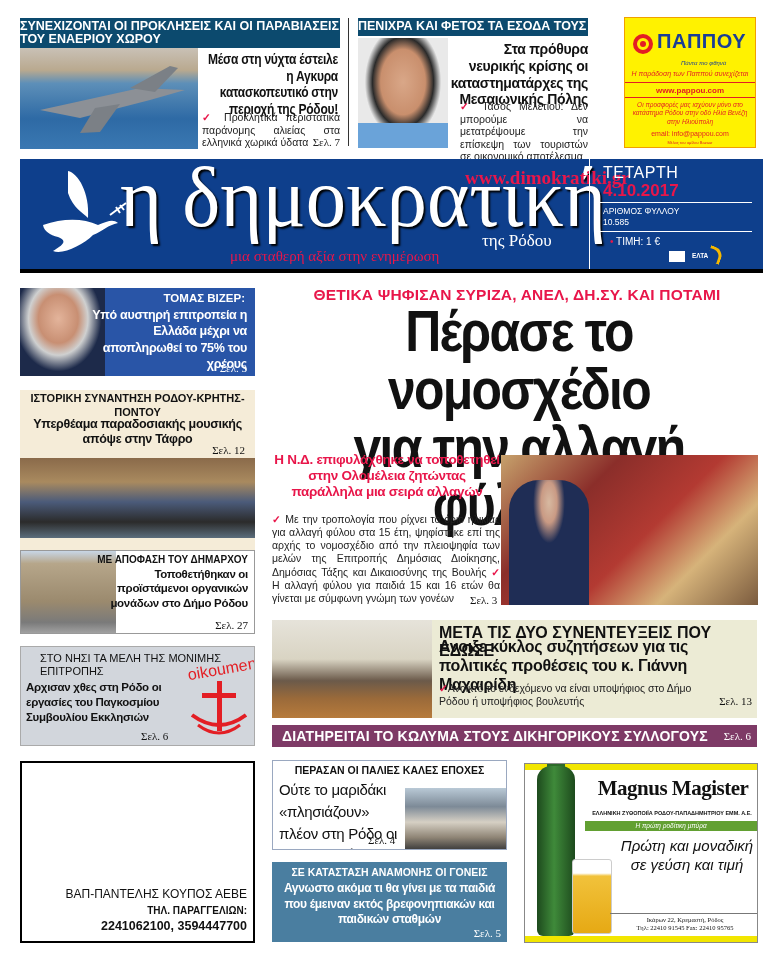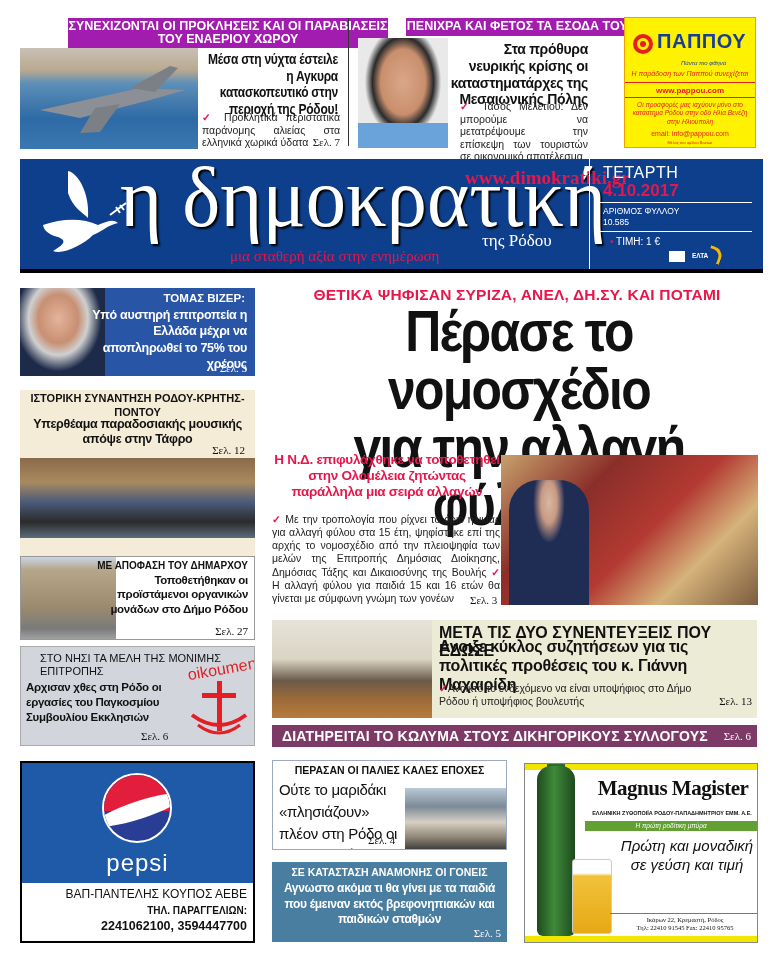--- a/index.html
+++ b/index.html
@@ -1,19 +1,19 @@
 <!DOCTYPE html>
 <html><head>
 <meta charset="utf-8">
 <style>
   * { box-sizing: border-box; margin: 0; padding: 0; }
   body { width: 781px; height: 963px; background: #fff; font-family: "Liberation Sans", sans-serif; position: relative; overflow: hidden; color: #111; }
   .abs { position: absolute; }
   .cond { font-family: "Liberation Sans", sans-serif; font-stretch: condensed; letter-spacing: -0.3px; }
-  .redbar { background: #a21caf; color: #fff; font-weight: bold; text-align: center; line-height: 1.05; margin-left: 48px; }
+  .redbar { background: #0c4a6e; color: #fff; font-weight: bold; text-align: left; line-height: 1.05; }
   .check { color: #e8164a; font-weight: bold; }
   .sel { font-family: "Liberation Serif", serif; font-size: 11px; }
   .photo { position: absolute; overflow: hidden; }
 
   
   #top1 { left: 20px; top: 18px; width: 320px; height: 131px; }
   #top1 .redbar { position: absolute; left: 0; top: 0; width: 320px; height: 30px; font-size: 12.5px; padding-top: 2px; }
   #top1 .ph { left: 0; top: 30px; width: 178px; height: 101px; background: linear-gradient(180deg,#c9c1b6 0%,#b9a98f 22%,#5d8fb8 35%,#2e6aa5 70%,#3a78b2 100%); }
   #top1 .head { position: absolute; left: 182px; top: 33px; width: 136px; text-align: right; font-weight: bold; font-size: 14px; line-height: 1.18; transform: scaleX(0.86); transform-origin: right top; width: 158px; left: 160px; }
   #top1 .body { position: absolute; left: 182px; top: 93px; width: 138px; font-size: 10.5px; line-height: 1.2; text-align: justify; color: #222; }
@@ -66,21 +66,21 @@
   #c-wiser .k { position: absolute; right: 10px; top: 4px; font-size: 11.5px; font-weight: bold; }
   #c-wiser .h { position: absolute; right: 8px; top: 19px; width: 160px; text-align: right; font-size: 12.5px; font-weight: bold; line-height: 1.3; }
   #c-wiser .s { position: absolute; right: 8px; top: 74px; color: #fff; }
 
   #c-tafros { left: 20px; top: 390px; width: 235px; height: 168px; background: #f5ecd8; }
   #c-tafros .k { position: absolute; left: 0; top: 2px; width: 235px; text-align: center; font-size: 11px; font-weight: bold; line-height: 1.25; }
   #c-tafros .h { position: absolute; left: 0; top: 27px; width: 235px; text-align: center; font-size: 12.5px; font-weight: bold; line-height: 1.2; }
   #c-tafros .s { position: absolute; right: 10px; top: 54px; }
   #c-tafros .ph { left: 0; top: 68px; width: 235px; height: 80px; background: linear-gradient(180deg,#8a6a4a 0%,#a98a5f 30%,#4b5b7a 55%,#2b2b2b 80%,#5b6d7c 100%); }
 
-  #c-dimos { left: 20px; top: 550px; width: 235px; height: 84px; background: #fff; border: 1px solid #999; margin-top: 6px; }
+  #c-dimos { left: 20px; top: 550px; width: 235px; height: 84px; background: #fff; border: 1px solid #999; }
   #c-dimos .ph { left: 0; top: 0; width: 95px; height: 84px; background: linear-gradient(180deg,#c8d6e6 0%,#b6a68a 15%,#9b8a6e 60%,#7a7a7a 85%,#a8a8a8 100%); }
   #c-dimos .k { position: absolute; right: 6px; top: 3px; font-size: 10px; font-weight: bold; }
   #c-dimos .h { position: absolute; right: 6px; top: 16px; width: 150px; text-align: right; font-size: 11.5px; font-weight: bold; line-height: 1.25; }
   #c-dimos .s { position: absolute; right: 6px; top: 68px; }
 
   #c-ecum { left: 20px; top: 646px; width: 235px; height: 100px; background: #d2d6dc; border: 1px solid #aaa; }
   #c-ecum .k { position: absolute; left: 19px; top: 5px; font-size: 11px; font-weight: normal; line-height: 1.2; }
   #c-ecum .h { position: absolute; left: 5px; top: 33px; width: 160px; font-size: 11.5px; font-weight: bold; line-height: 1.3; }
   #c-ecum .s { position: absolute; left: 120px; top: 83px; }
   #c-ecum .logo { position: absolute; left: 163px; top: 6px; width: 70px; height: 90px; }
@@ -236,27 +236,20 @@
   <svg class="logo" viewBox="0 0 70 90">
     <text x="4" y="22" font-size="16" fill="#e31e24" font-family="Liberation Sans, sans-serif" transform="rotate(-10 35 20)">oikoumene</text>
     <rect x="33" y="28" width="5" height="50" fill="#e31e24"></rect>
     <rect x="18" y="40" width="34" height="5" fill="#e31e24"></rect>
     <path d="M8,62 Q35,82 62,62" stroke="#e31e24" stroke-width="4" fill="none"></path>
     <path d="M14,72 Q35,88 56,72" stroke="#e31e24" stroke-width="3" fill="none"></path>
   </svg>
 </div>
 
 <div id="ad-pepsi" class="card">
-  <div class="top">
-    <div class="globe">
-        <div class="r"></div>
-        <div class="w"></div>
-      </div>
-    <div class="word">pepsi</div>
-  </div>
   <div class="co">ΒΑΠ-ΠΑΝΤΕΛΗΣ ΚΟΥΠΟΣ ΑΕΒΕ</div>
   <div class="tel-l">ΤΗΛ. ΠΑΡΑΓΓΕΛΙΩΝ:</div>
   <div class="tel">2241062100, 3594447700</div>
 </div>
 
 <div id="kicker" class="abs">ΘΕΤΙΚΑ ΨΗΦΙΣΑΝ ΣΥΡΙΖΑ, ΑΝΕΛ, ΔΗ.ΣΥ. ΚΑΙ ΠΟΤΑΜΙ</div>
 <div id="headline" class="abs">
   <div>Πέρασε το νομοσχέδιο</div>
   <div>για την αλλαγή φύλου!!</div>
 </div>

